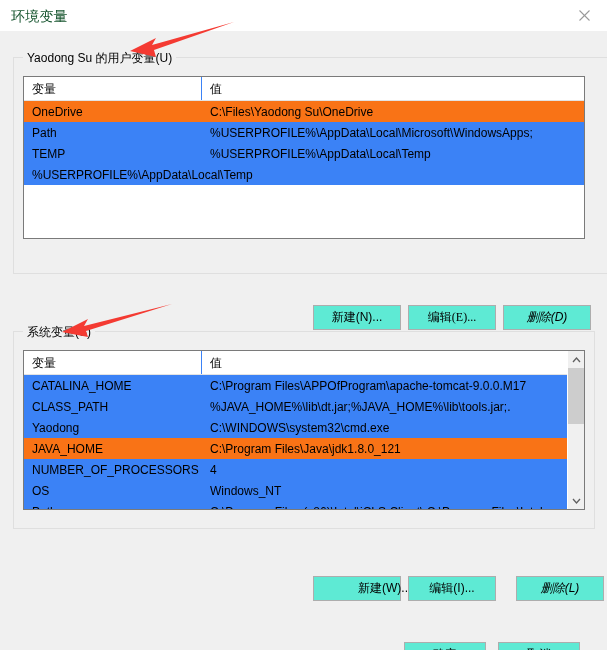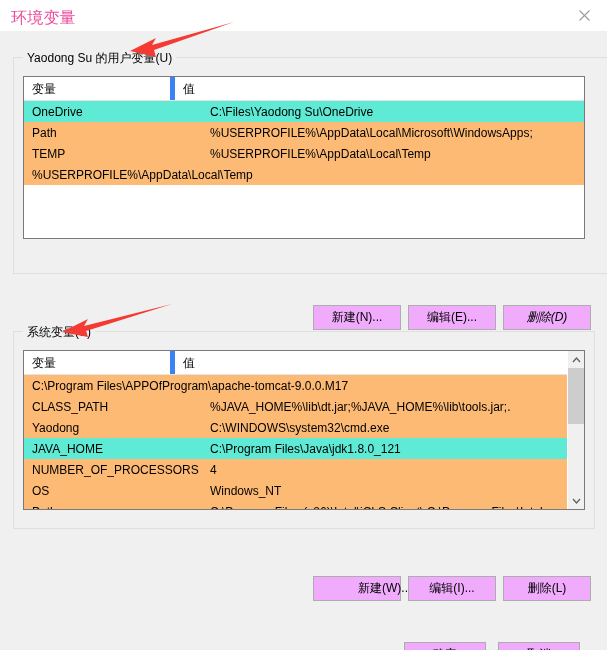--- a/index.html
+++ b/index.html
@@ -22,22 +22,22 @@
   .titlebar {
     position: absolute;
     left: 0; top: 0;
     width: 607px; height: 31px;
     background: #ffffff;
     border-bottom: 1px solid #ffffff;
   }
   .titlebar-text {
     position: absolute;
     left: 11px; top: 8px;
-    font-size: 16px;
-    color: #ec4899;
+    font-size: 14px;
+    color: #14532d;
     letter-spacing: 0.2px;
     white-space: nowrap;
   }
   .close-btn {
     position: absolute;
     right: 0; top: 0;
     width: 46px; height: 30px;
     display: flex;
     align-items: center;
     justify-content: center;
@@ -102,31 +102,31 @@
     background: #ffffff;
   }
   .list-header .col {
     font-size: 12px;
     color: #000000;
     padding: 4px 0 0 8px;
     box-sizing: border-box;
     white-space: nowrap;
     overflow: hidden;
   }
-  .col-var { width: 151px; border-right: 5px solid #3b82f6; }
+  .col-var { width: 178px; border-right: 1px solid #3b82f6; }
   .col-val { flex: 1; }
 
   .list-rows { position: relative; }
   .list-row {
     display: flex;
     height: 21px;
     align-items: center;
-    background: #fdba74;
-  }
-  .list-row.selected { background: #5eead4; }
+    background: #3b82f6;
+  }
+  .list-row.selected { background: #f97316; }
   .list-row .cell {
     font-size: 12px;
     color: #000000;
     padding-left: 8px;
     box-sizing: border-box;
     white-space: nowrap;
     overflow: hidden;
     text-overflow: clip;
   }
   .cell-var { width: 178px; }
@@ -156,41 +156,41 @@
     position: absolute;
     left: 0; top: 17px;
     width: 17px; height: 56px;
     background: #cdcdcd;
   }
 
   
   .btn {
     position: absolute;
     height: 25px;
-    background: #f0abfc;
+    background: #5eead4;
     border: 1px solid #adadad;
     font-family: "Liberation Sans", "DejaVu Sans", sans-serif;
     font-size: 12px;
     color: #000000;
     text-align: center;
     line-height: 23px;
     box-sizing: border-box;
     cursor: default;
     white-space: nowrap;
   }
   .btn-w88 { width: 88px; }
   .btn-w82 { width: 82px; }
 
   #user-new    { left: 313px; top: 274px; }
-  #user-edit   { left: 408px; top: 274px; }
+  #user-edit   { left: 408px; top: 274px; font-family: Liberation Serif, serif; }
   #user-delete { left: 503px; top: 274px; font-style: italic; }
 
   #sys-new     { left: 313px; top: 545px; padding-left: 44px; }
   #sys-edit    { left: 408px; top: 545px; }
-  #sys-delete  { left: 503px; top: 545px; }
+  #sys-delete  { left: 516px; top: 545px; font-style: italic; }
 
   #ok-btn      { left: 404px; top: 611px; }
   #cancel-btn  { left: 498px; top: 611px; }
 
   
   .arrow-svg {
     position: absolute;
     pointer-events: none;
   }
   #arrow-user   { left: 130px; top: 22px; }
@@ -259,20 +259,21 @@
   <fieldset class="groupbox" id="system-group" style="margin:0;padding:0;">
     <div class="groupbox-title">系统变量(S)</div>
 
     <div class="listview" id="system-list">
       <div class="list-header">
         <div class="col col-var">变量</div>
         <div class="col col-val">值</div>
       </div>
       <div class="list-rows">
         <div class="list-row">
+          <div class="cell cell-var">CATALINA_HOME</div>
           <div class="cell cell-val">C:\Program Files\APPOfProgram\apache-tomcat-9.0.0.M17</div>
         </div>
         <div class="list-row">
           <div class="cell cell-var">CLASS_PATH</div>
           <div class="cell cell-val">%JAVA_HOME%\lib\dt.jar;%JAVA_HOME%\lib\tools.jar;.</div>
         </div>
         <div class="list-row">
           <div class="cell cell-var">Yaodong</div>
           <div class="cell cell-val">C:\WINDOWS\system32\cmd.exe</div>
         </div>

